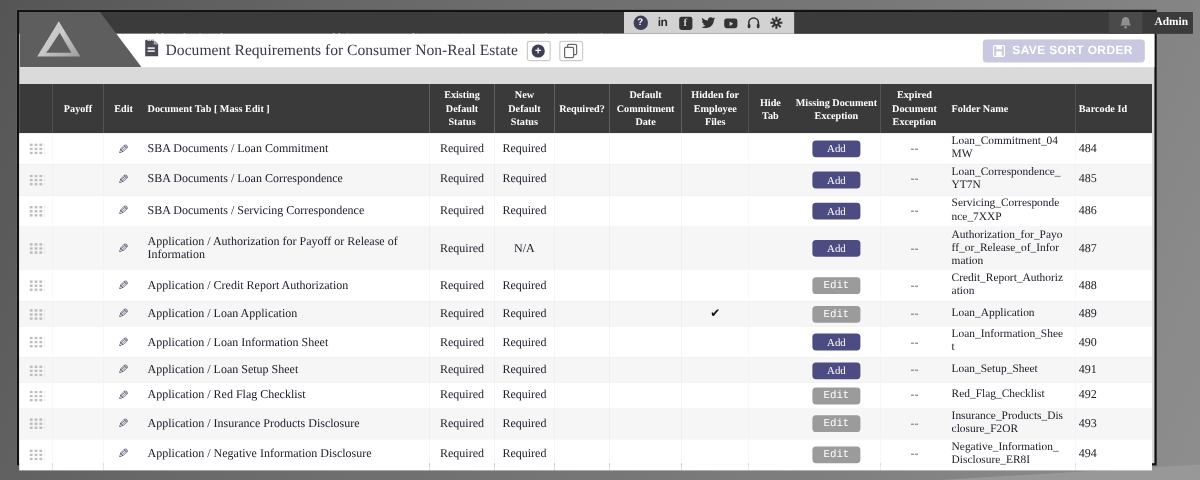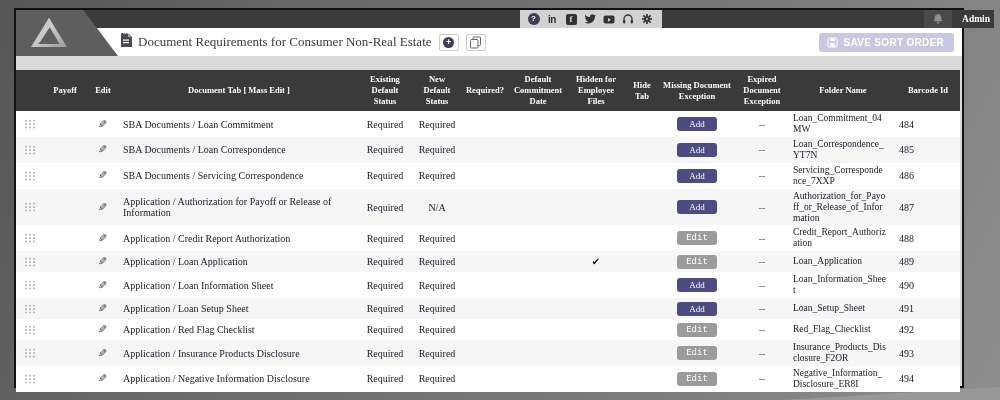--- a/index.html
+++ b/index.html
@@ -53,21 +53,21 @@
     font:bold 9px/10.5px "Liberation Sans",sans-serif; text-align:center; }
   .save-btn{ margin-left:auto; margin-right:8px; background:#c8c8e0; color:#fff;
     border:none; border-radius:3px; padding:4px 10px 4px 8px; font:bold 10px "Liberation Sans",sans-serif;
     letter-spacing:.3px; display:inline-flex; align-items:center; gap:6px; cursor:pointer; }
 
   
   .table-wrap{ position:absolute; left:0; top:60px; width:946px; }
   table{ width:944px; border-collapse:collapse; table-layout:fixed; }
   thead th{ background:#3a3a3a; color:#fff; font-weight:bold; font-size:8.5px;
     line-height:1.3; padding:4px 3px; vertical-align:middle; text-align:center; }
-  th.al{ text-align:center; }
+  th.al{ text-align:left; }
   tbody td{ font-size:10px; color:#20202c; padding:2px 3px; height:21px; vertical-align:middle; }
   tbody tr:nth-child(even){ background:#f6f6f6; }
   tbody tr:nth-child(odd){ background:#ffffff; }
   td.ctr{ text-align:center; }
   .drag-handle{ width:13px; height:10px; margin:0 auto; cursor:grab;
     background-image:radial-gradient(circle,#bcbcbc 1px,transparent 1.3px);
     background-size:4px 3.4px; }
   .pencil{ font-family:"DejaVu Sans",sans-serif; color:#3f3f55; font-size:11px;
     display:inline-block; transform:scaleX(-1); cursor:pointer; }
   .check{ font-family:"DejaVu Sans",sans-serif; font-size:10px; color:#111; }

